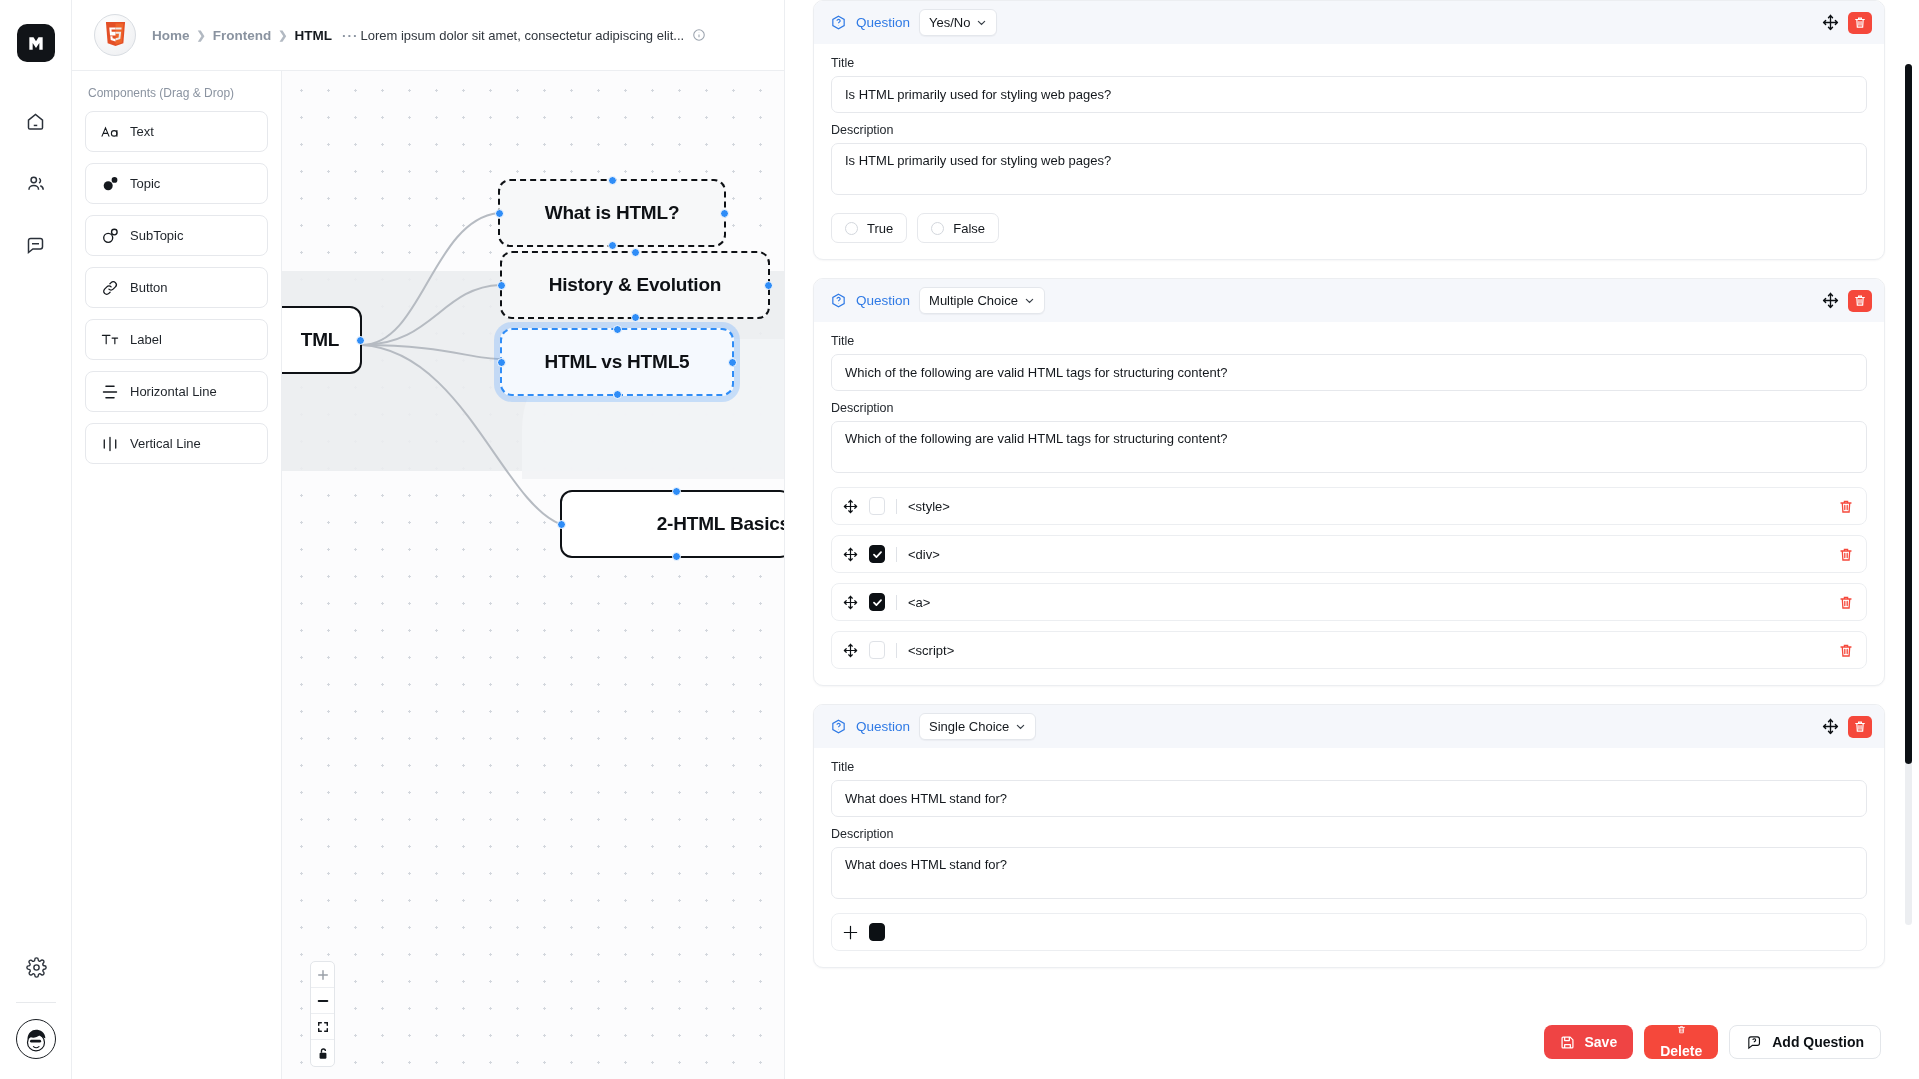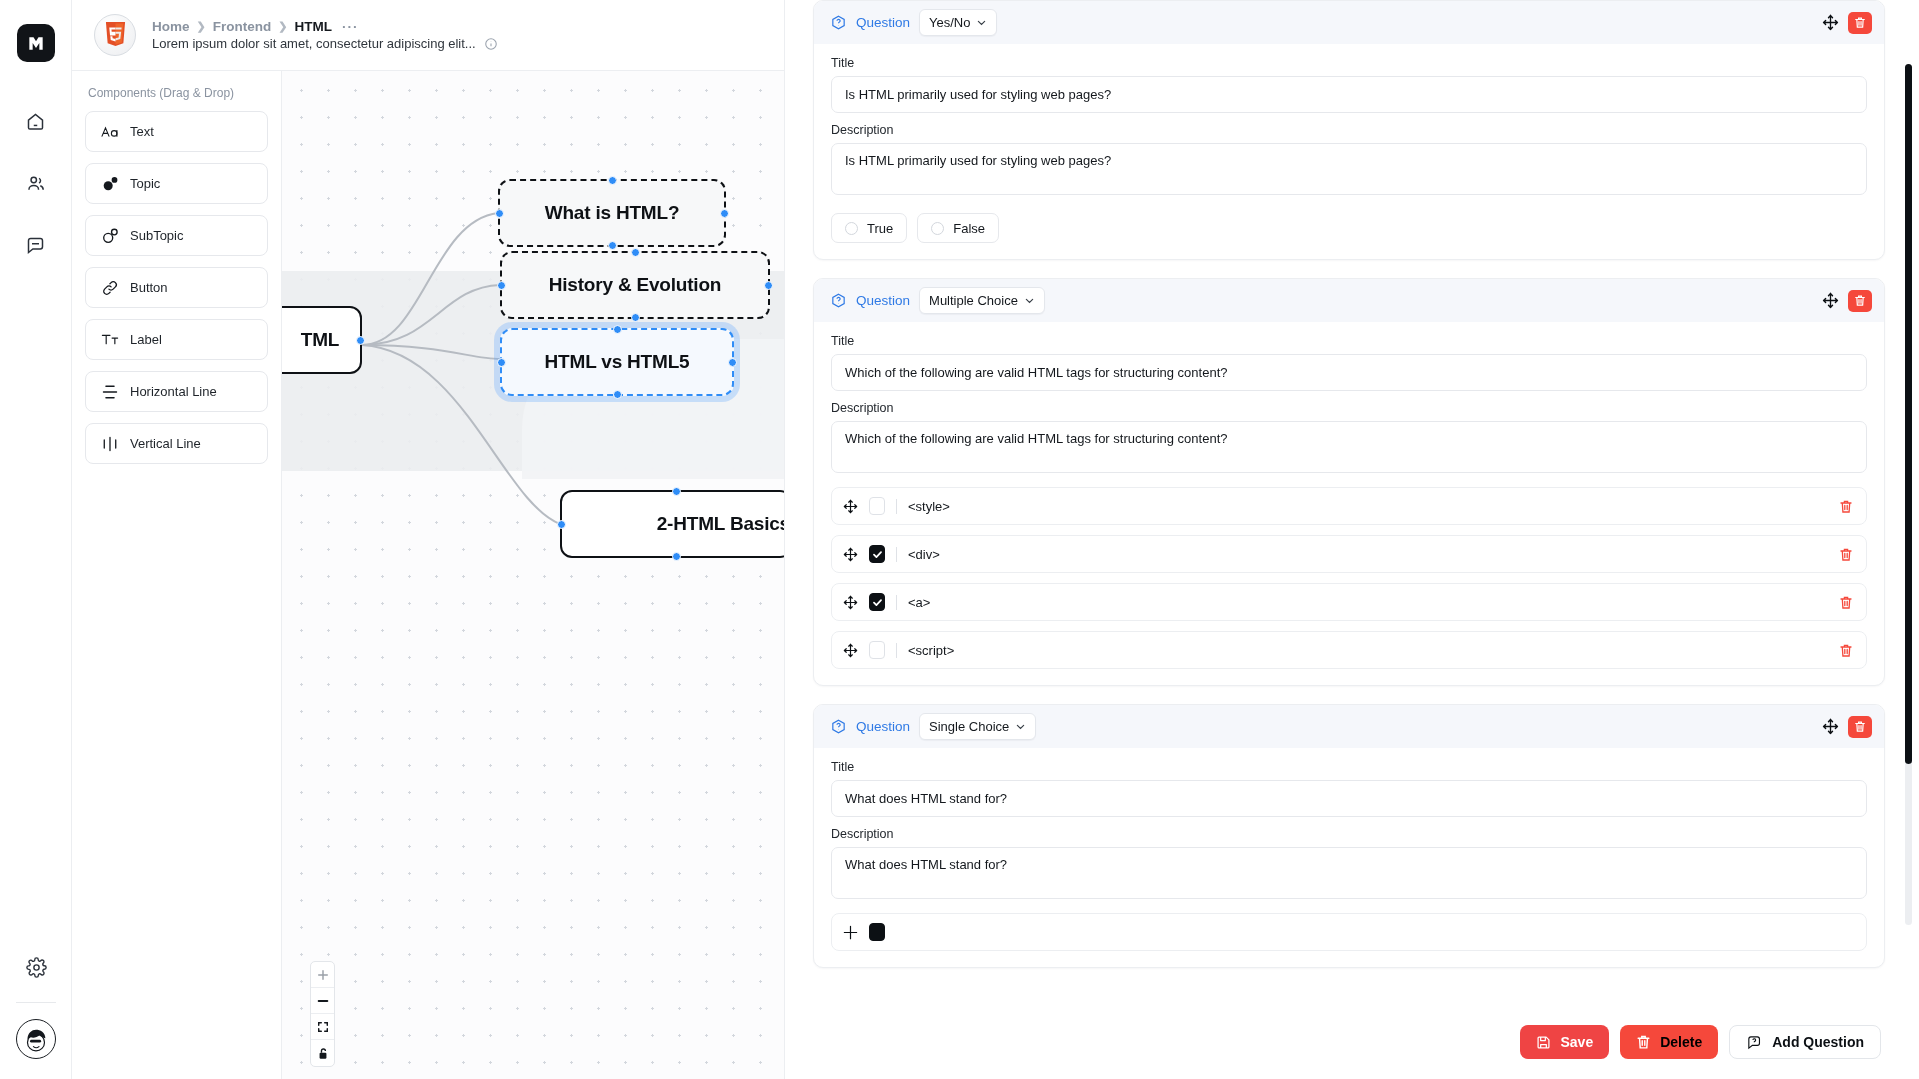--- a/index.html
+++ b/index.html
@@ -49,21 +49,21 @@
     display: flex; align-items: center; padding-left: 22px; gap: 16px;
     background: #fff; flex: 0 0 71px;
   }
   .tech-badge {
     width: 42px; height: 42px; border-radius: 50%;
     border: 1px solid #d9dde2;
     background: radial-gradient(circle at 35% 30%, #ffffff 0%, #f1f2f4 75%, #e4e6e9 100%);
     display: flex; align-items: center; justify-content: center;
     flex: 0 0 42px;
   }
-  .crumbs { display: flex; flex-direction: column; gap: 2px; }
+  .crumbs { display: flex; flex-direction: row; gap: 2px; }
   .crumb-row { display: flex; align-items: center; gap: 7px; font-size: 13.5px; font-weight: 700; }
   .crumb-link { color: #8a93a0; cursor: pointer; }
   .crumb-sep { color: #b2b9c2; font-size: 11px; font-weight: 600; }
   .crumb-cur { color: #15191e; }
   .crumb-more { color: #8a93a0; letter-spacing: 1px; cursor: pointer; margin-left: 3px; }
   .crumb-desc { display: flex; align-items: center; gap: 8px; font-size: 13px; color: #30363d; }
   .info-dot { color: #9aa2ad; display: inline-flex; }
 
   
   .workspace { flex: 1 1 auto; display: flex; min-height: 0; }
@@ -201,21 +201,21 @@
   .opt-txt { font-size: 13px; color: #14181d; }
   .opt-del { margin-left: auto; color: #f5483b; cursor: pointer; display: flex; }
 
   .quiz-foot {
     height: 74px; flex: 0 0 74px; display: flex; align-items: center;
     justify-content: flex-end; gap: 11px; padding: 0 38px 0 28px; background: #fff;
   }
   .btn { height: 34px; border-radius: 8px; display: flex; align-items: center;
          gap: 9px; padding: 0 16px; font-size: 14px; font-weight: 700; cursor: pointer; }
   .btn-save { background: #ef4444; color: #fff; }
-  .btn-del { background: #f5483b; color: #000000; }
+  .btn-del { background: #f5483b; color: #ffffff; flex-direction: column; }
   .btn-add { background: #fff; color: #0c1014; border: 1px solid #e3e6ea; }
 
   .vscroll {
     position: absolute; right: 7px; top: 64px; width: 7px; bottom: 80px;
     background: #eceef1; border-radius: 4px;
   }
   .vthumb { position: absolute; top: 0; left: 0; width: 7px; height: 700px;
             background: #0c1014; border-radius: 4px; cursor: pointer; }
 </style>
 </head>

